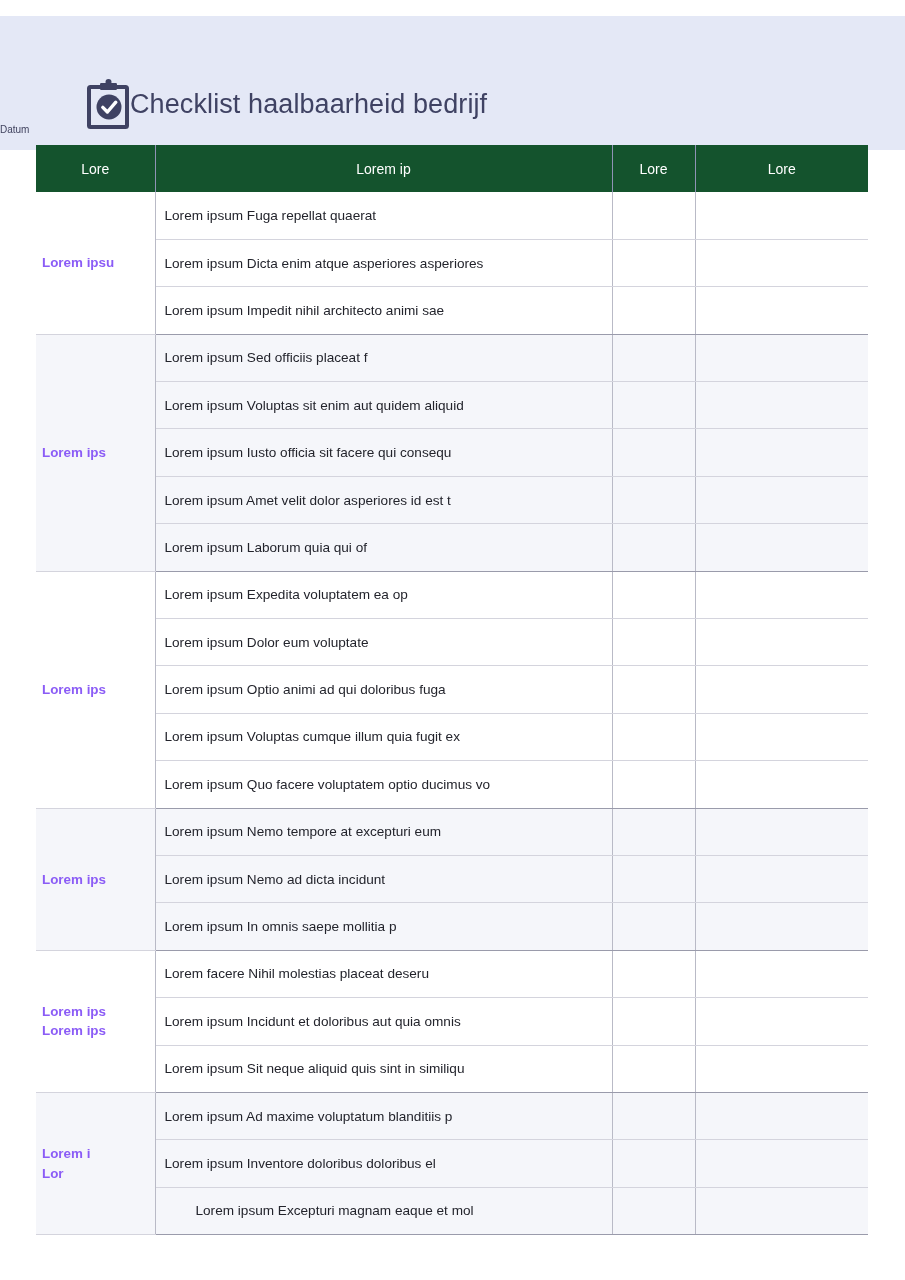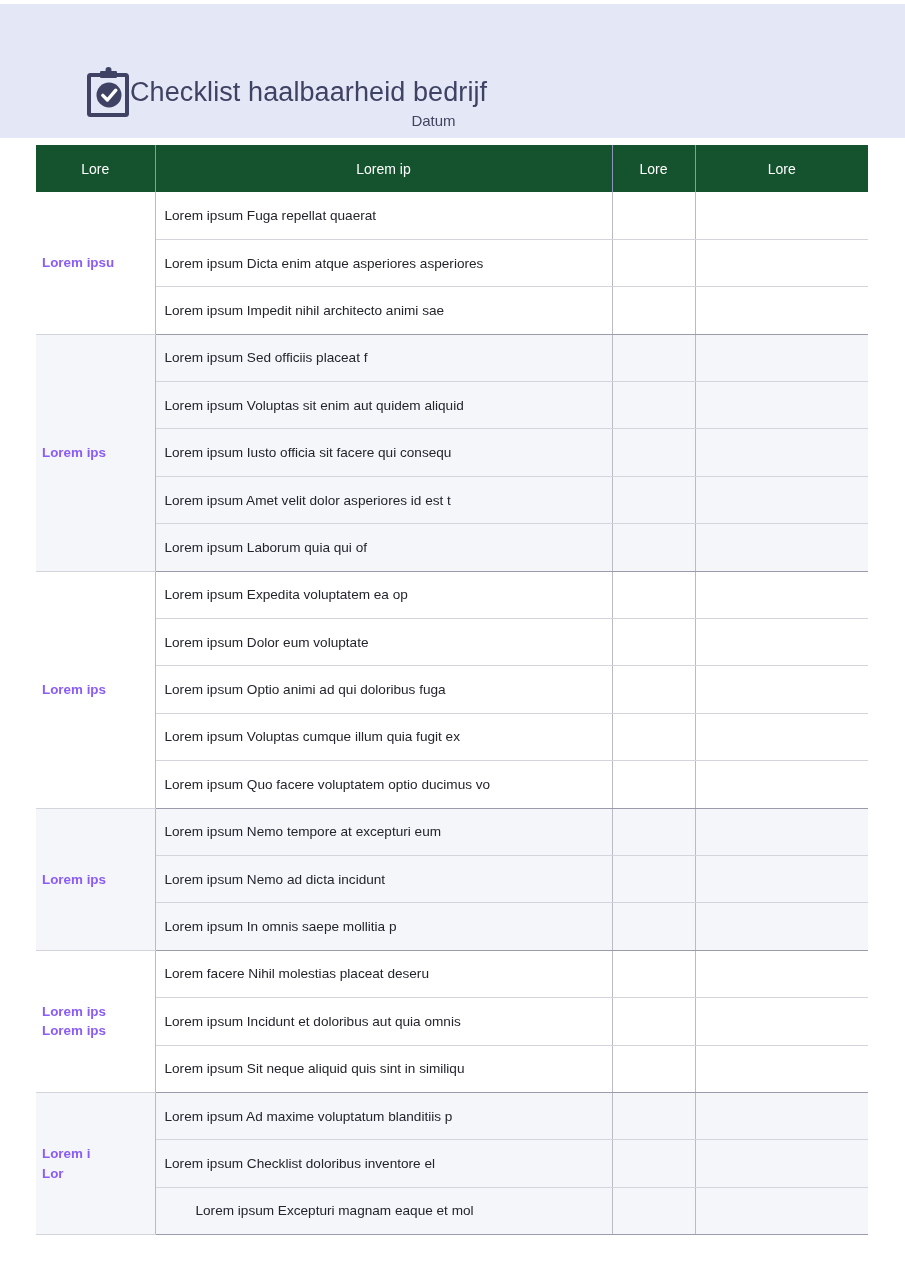--- a/index.html
+++ b/index.html
@@ -12,21 +12,21 @@
     height: 1280px;
     background: #ffffff;
     font-family: "Liberation Sans", sans-serif;
     overflow: hidden;
   }
 
   
   .banner {
     position: absolute;
     left: 0;
-    top: 4px;
+    top: 16px;
     width: 905px;
     height: 134px;
     background: #e4e8f6;
     box-sizing: border-box;
   }
   .banner-title-row {
     position: absolute;
     left: 86px;
     top: 62px;
     display: flex;
@@ -45,22 +45,22 @@
     letter-spacing: 0.1px;
     line-height: 1;
     white-space: nowrap;
     margin-left: -2px;
   }
   .banner-date {
     position: absolute;
     left: 0;
     top: 108px;
     width: 867px;
-    text-align: center;
-    font-size: 15px;
+    text-align: left;
+    font-size: 10px;
     color: #41435f;
   }
 
   
   .checklist-table {
     position: absolute;
     left: 36px;
     top: 145px;
     width: 832px;
     border-collapse: collapse;
@@ -264,21 +264,21 @@
         <td class="chk-cell"></td>
         <td class="chk-cell last"></td>
       </tr>
       <tr class="shade">
         <td class="cat-cell" rowspan="3"><span>Lorem i</span><br><span>Lor</span></td>
         <td class="item-cell">Lorem ipsum Ad maxime voluptatum blanditiis p</td>
         <td class="chk-cell"></td>
         <td class="chk-cell last"></td>
       </tr>
       <tr class="shade">
-        <td class="item-cell">Lorem ipsum Checklist doloribus inventore el</td>
+        <td class="item-cell">Lorem ipsum Inventore doloribus doloribus el</td>
         <td class="chk-cell"></td>
         <td class="chk-cell last"></td>
       </tr>
       <tr class="shade table-end">
         <td class="item-cell">Lorem ipsum Excepturi magnam eaque et mol</td>
         <td class="chk-cell"></td>
         <td class="chk-cell last"></td>
       </tr>
     </tbody>
 </table>

